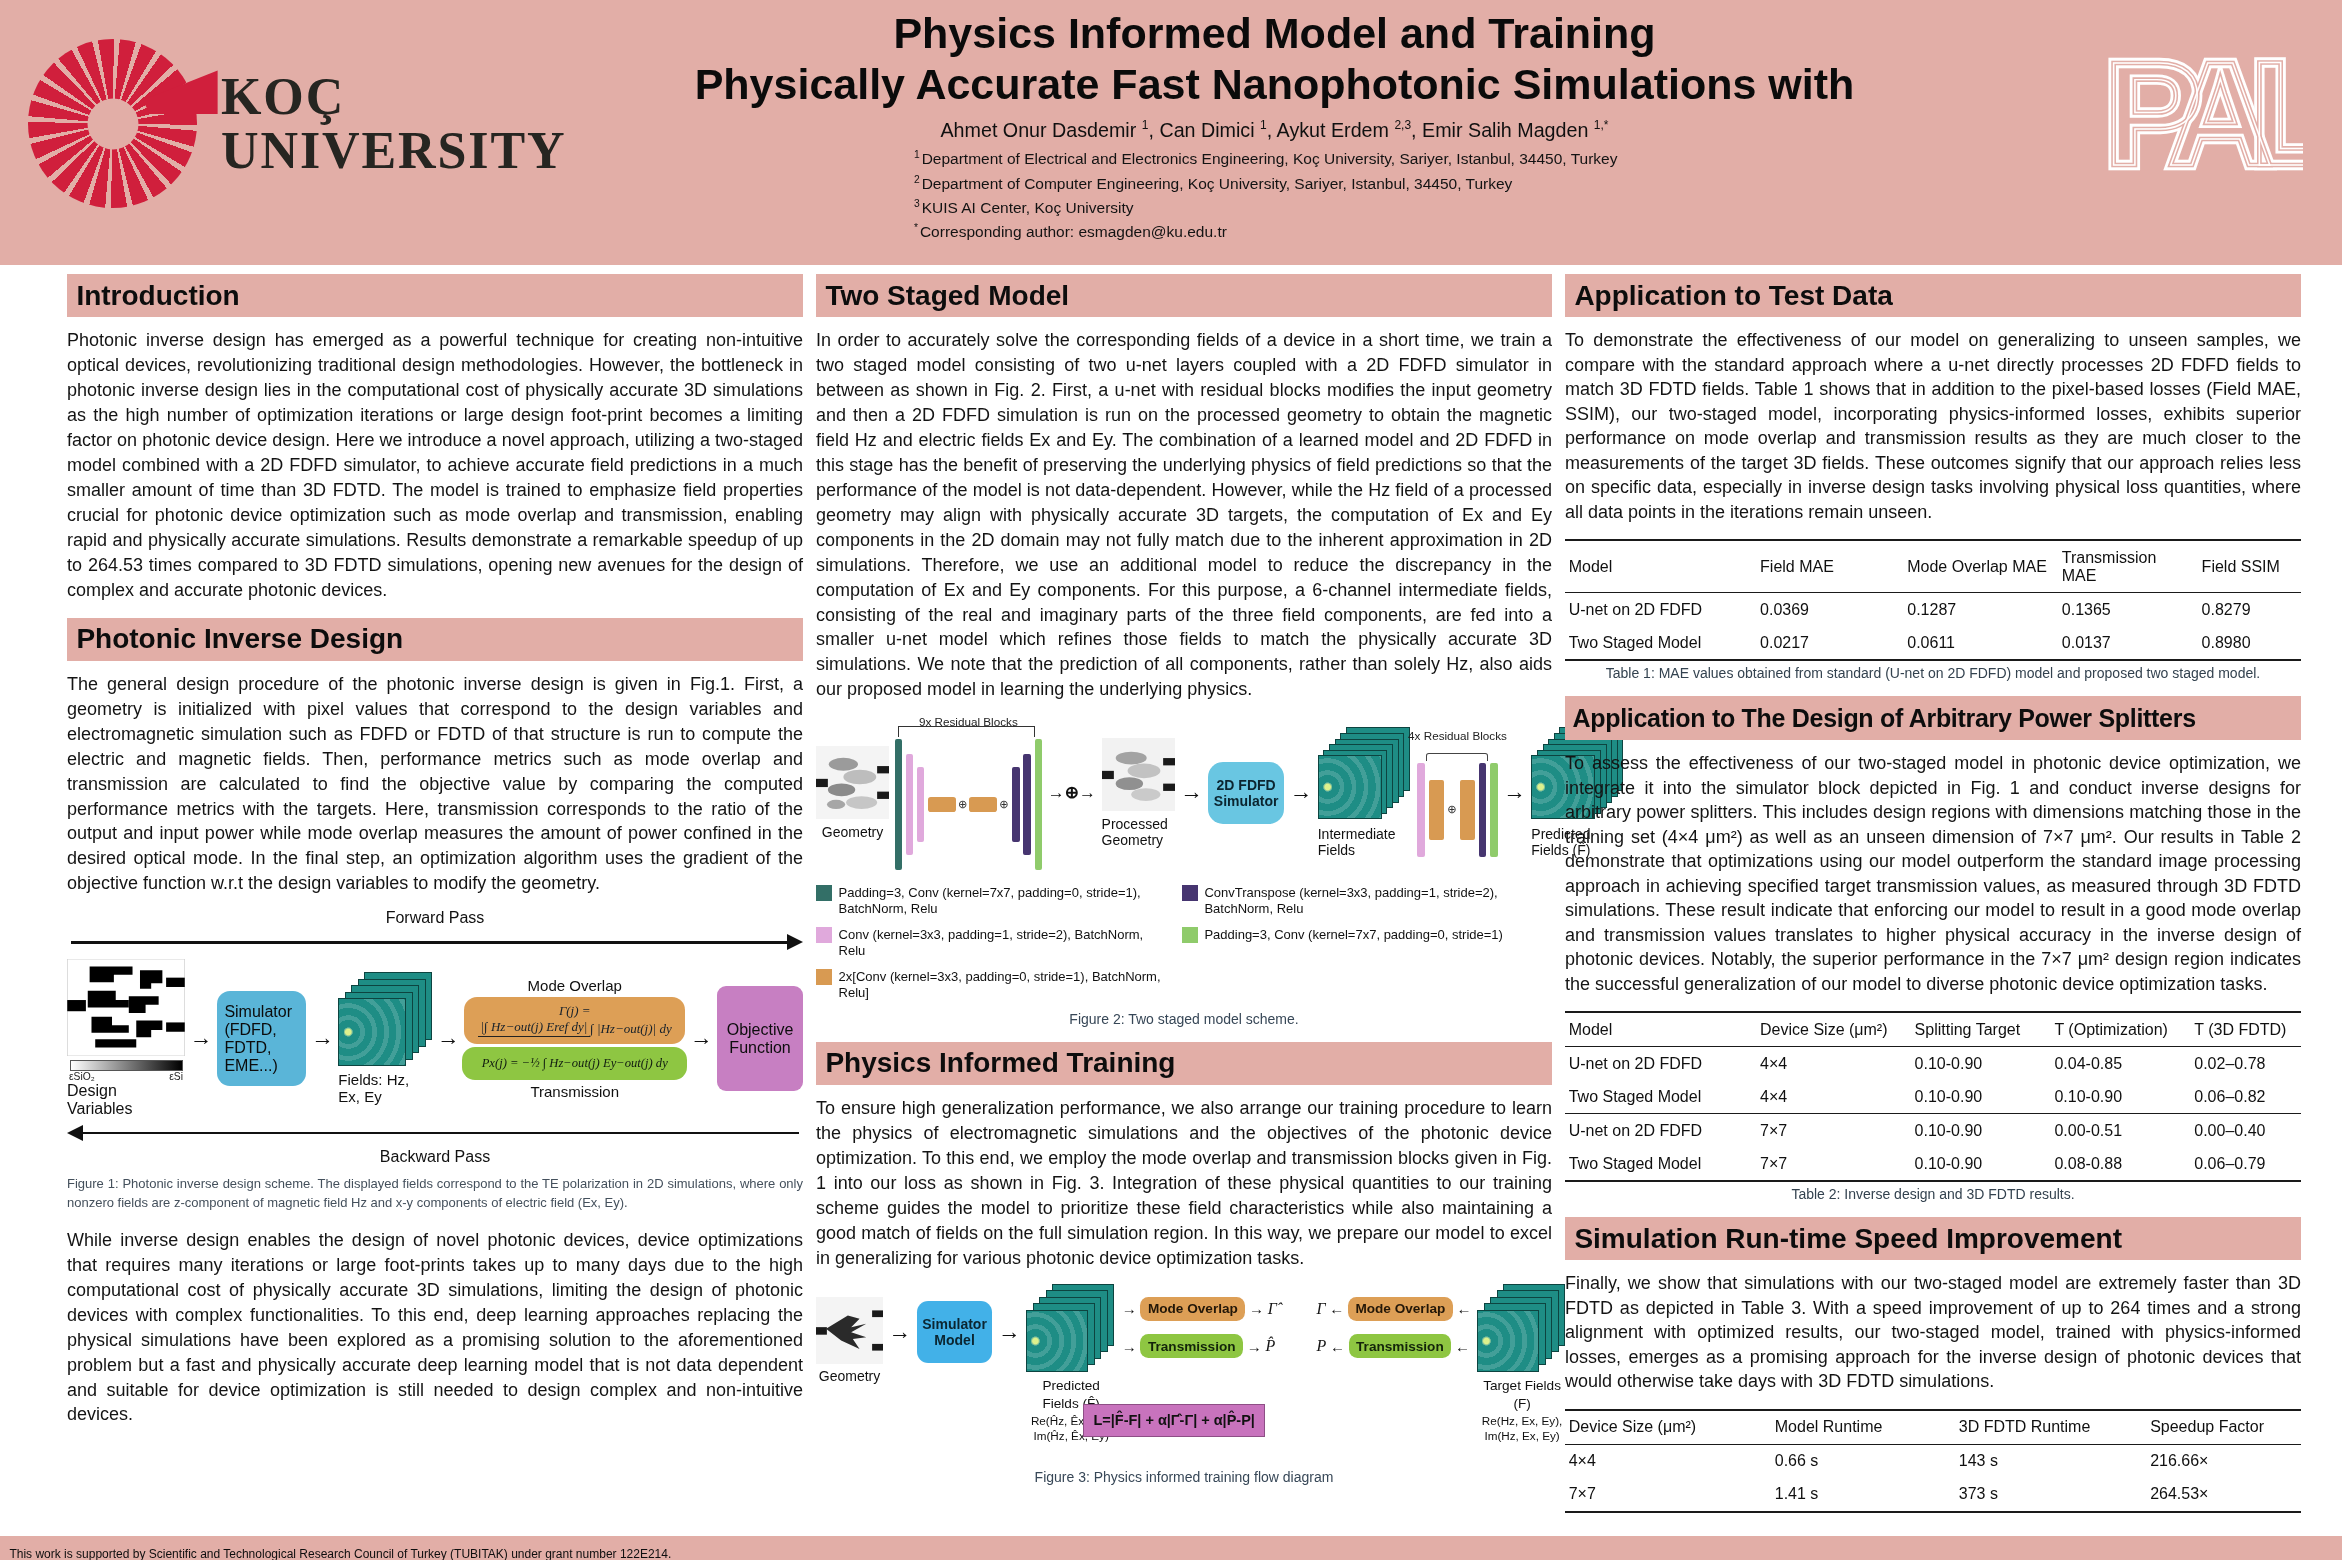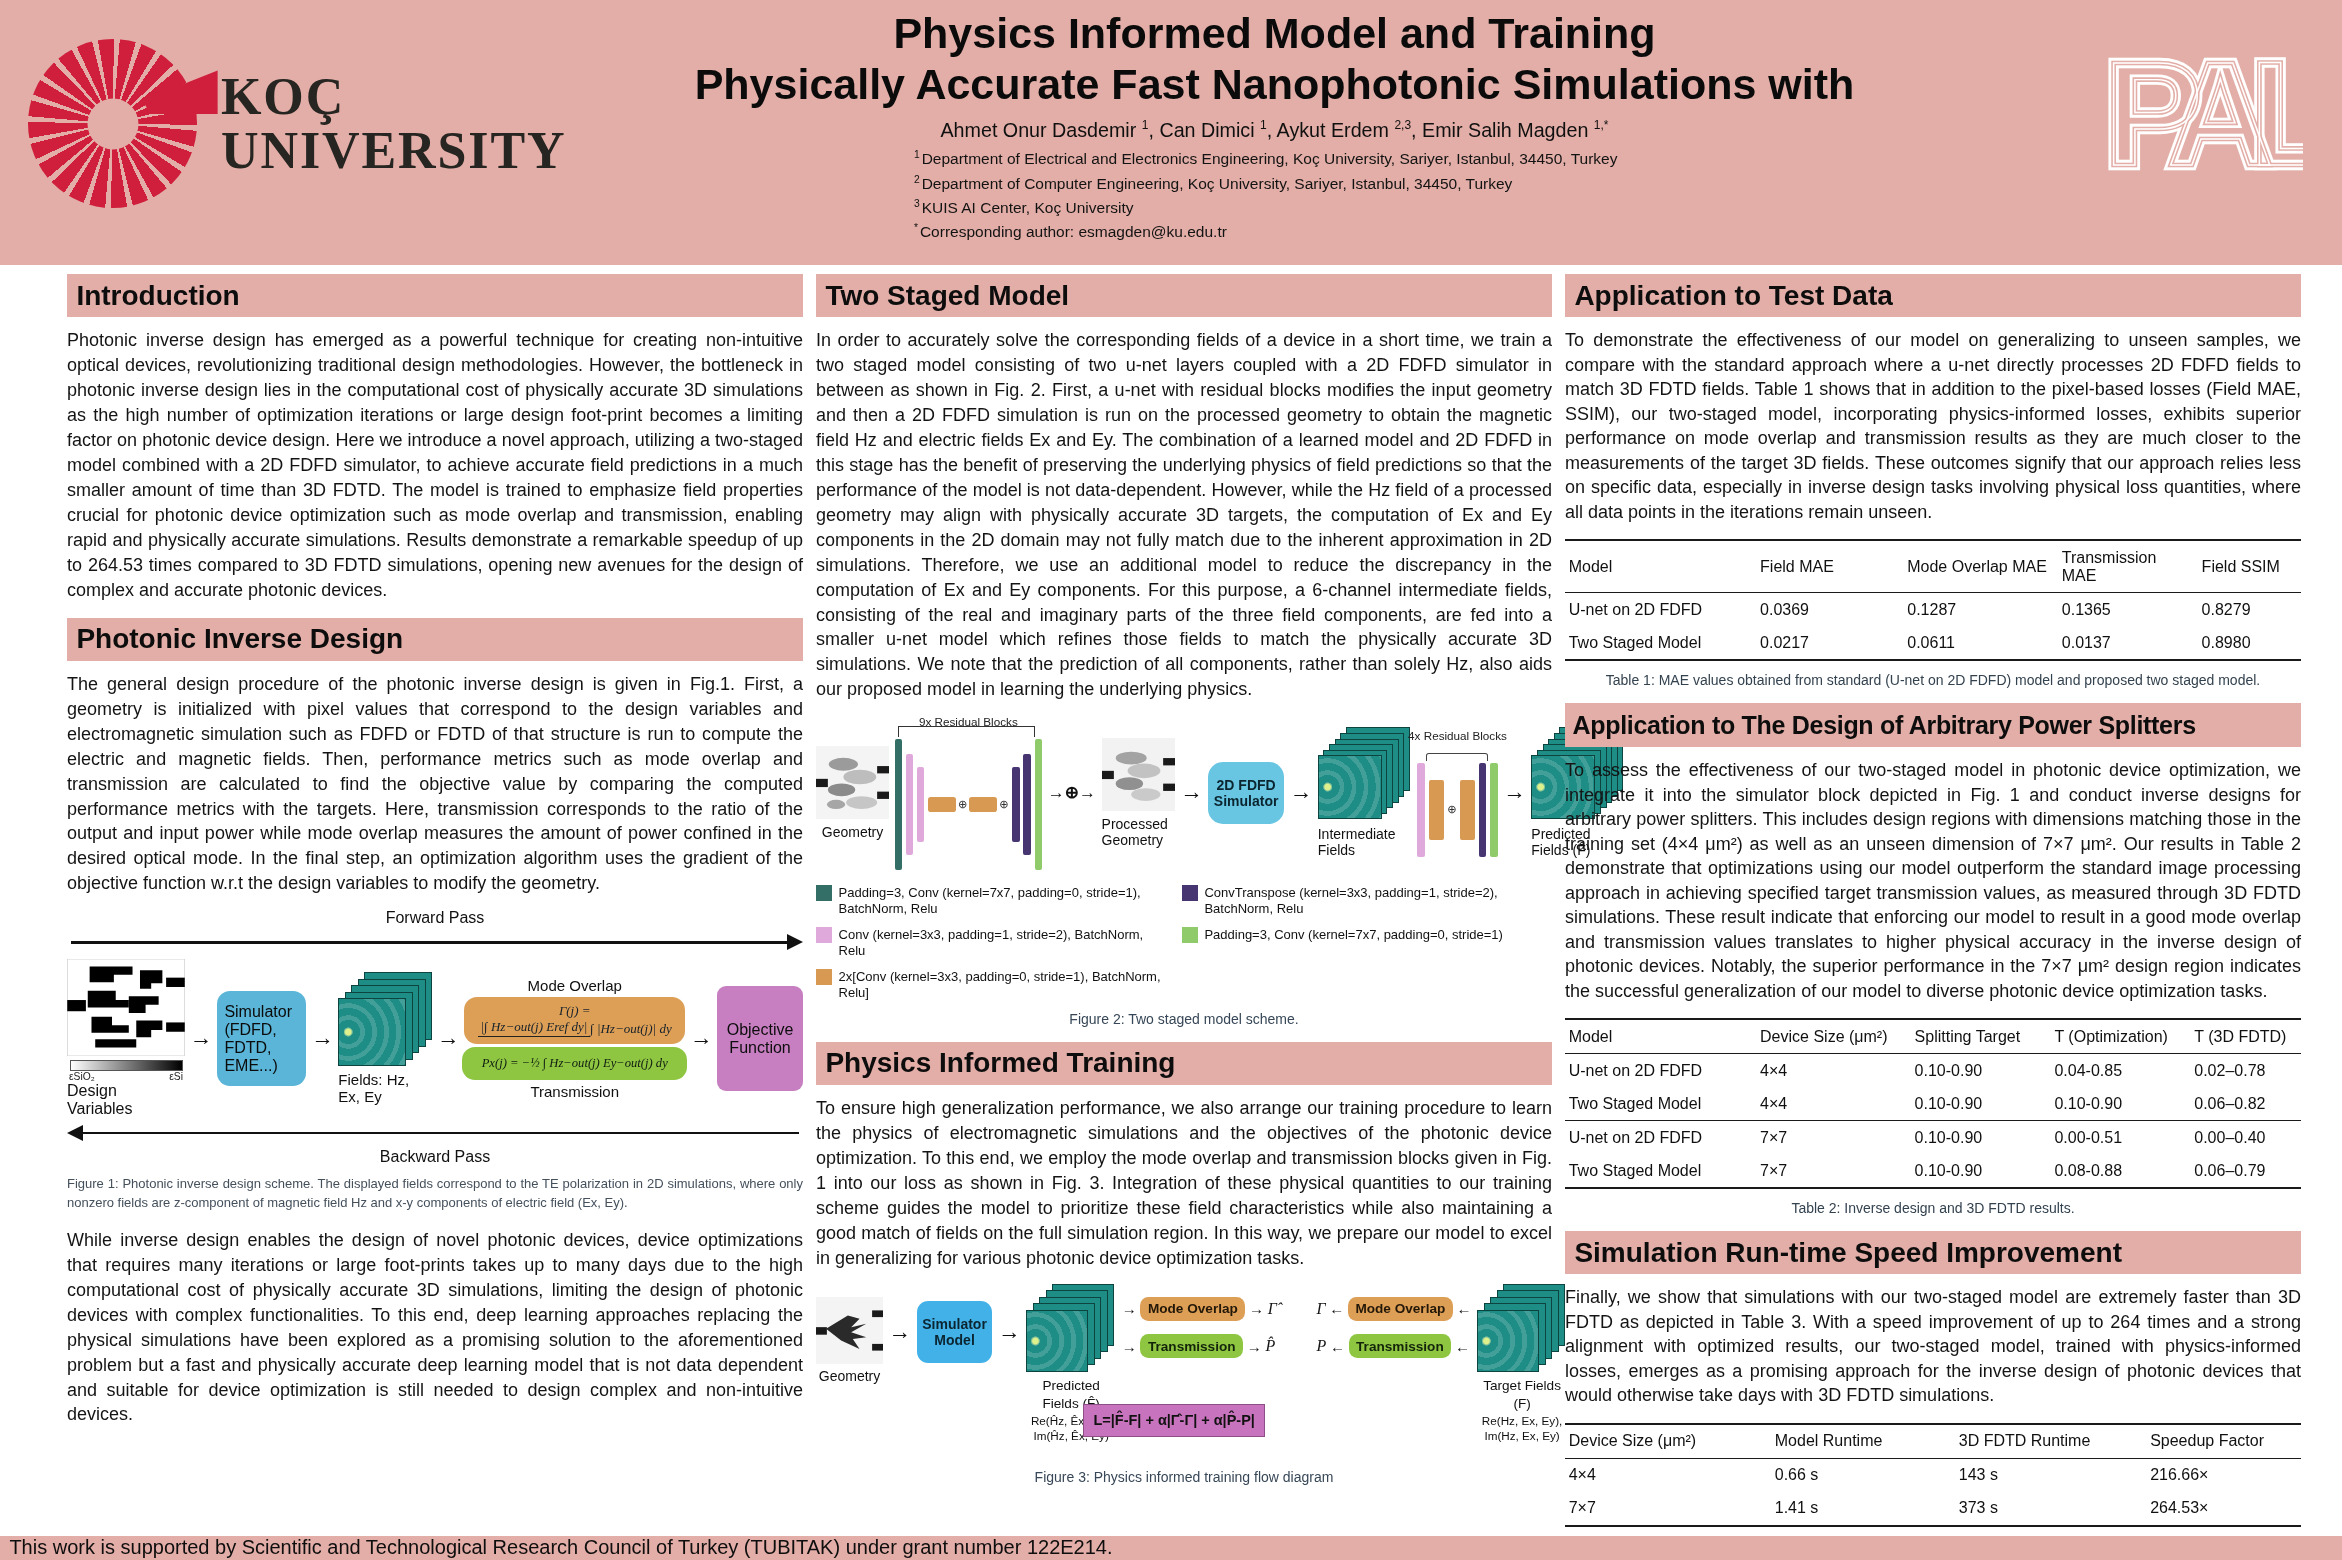--- a/index.html
+++ b/index.html
@@ -35,21 +35,21 @@
   .para{font-size:18px;line-height:1.385;text-align:justify;margin-top:11.2px;color:#141414;}
   .col3 .para{line-height:1.36;}
 
   
   table.tbl{width:100%;border-collapse:collapse;margin-top:15px;
     border-top:2.3px solid #1a1a1a;border-bottom:2.3px solid #1a1a1a;}
   .tbl th{font-weight:400;}
   .tbl th,.tbl td{font-size:16px;text-align:left;padding:7.5px 3.7px;color:#101010;}
   .tbl thead th{border-bottom:1.5px solid #1a1a1a;}
   .tbl tr.grp td{border-top:1.5px solid #1a1a1a;}
-  .tbl-caption{text-align:center;font-size:14px;color:#33424f;margin-top:11px;}
+  .tbl-caption{text-align:center;font-size:14px;color:#33424f;margin-top:4px;}
 
   
   .figure{margin-top:13px;}
   .fig-caption{text-align:center;font-size:14px;color:#374757;margin-top:9.4px;}
   .fig-caption.left{text-align:justify;font-size:13px;line-height:1.45;color:#44505c;}
   .pre{white-space:pre-line;}
   .arrow{font-size:22.5px;font-weight:700;color:#111;line-height:1;}
   .stack{position:relative;}
   .stack .layer{position:absolute;background:#1e8d85;border:1.5px solid #0d4440;}
   .stack .layer.front{background:
@@ -121,22 +121,22 @@
   .pill.o{background:#dd9f56;color:#231708;}
   .pill.g{background:#8ec642;color:#13240a;}
   .mathsym{font-family:"Liberation Serif",serif;font-style:italic;font-size:16px;}
   .lossbox{position:absolute;left:267px;top:120px;background:#c873bd;border:0.9px solid #8e4f86;
     padding:7.5px 9.4px;font-size:14.5px;font-weight:700;color:#111;}
   .stklabels{text-align:center;font-size:13.6px;color:#101010;line-height:1.3;margin-top:3.7px;}
   .stklabels .sub{font-size:11.7px;}
 
   
   .footer{position:absolute;left:0;top:1536px;width:2342px;height:25px;background:#e2aea7;
-    display:flex;align-items:flex-start;padding-left:9.4px;box-sizing:border-box;
-    font-size:20px;color:#0e0e0e;}
+    display:flex;align-items:flex-end;padding-left:9.4px;box-sizing:border-box;
+    font-size:12px;color:#0e0e0e;}
 </style>
 </head>
 <body>
 
 <div class="poster">
 
   <div class="header">
     <div class="koc">
       <div class="nautilus">
         <div class="fan"></div>

